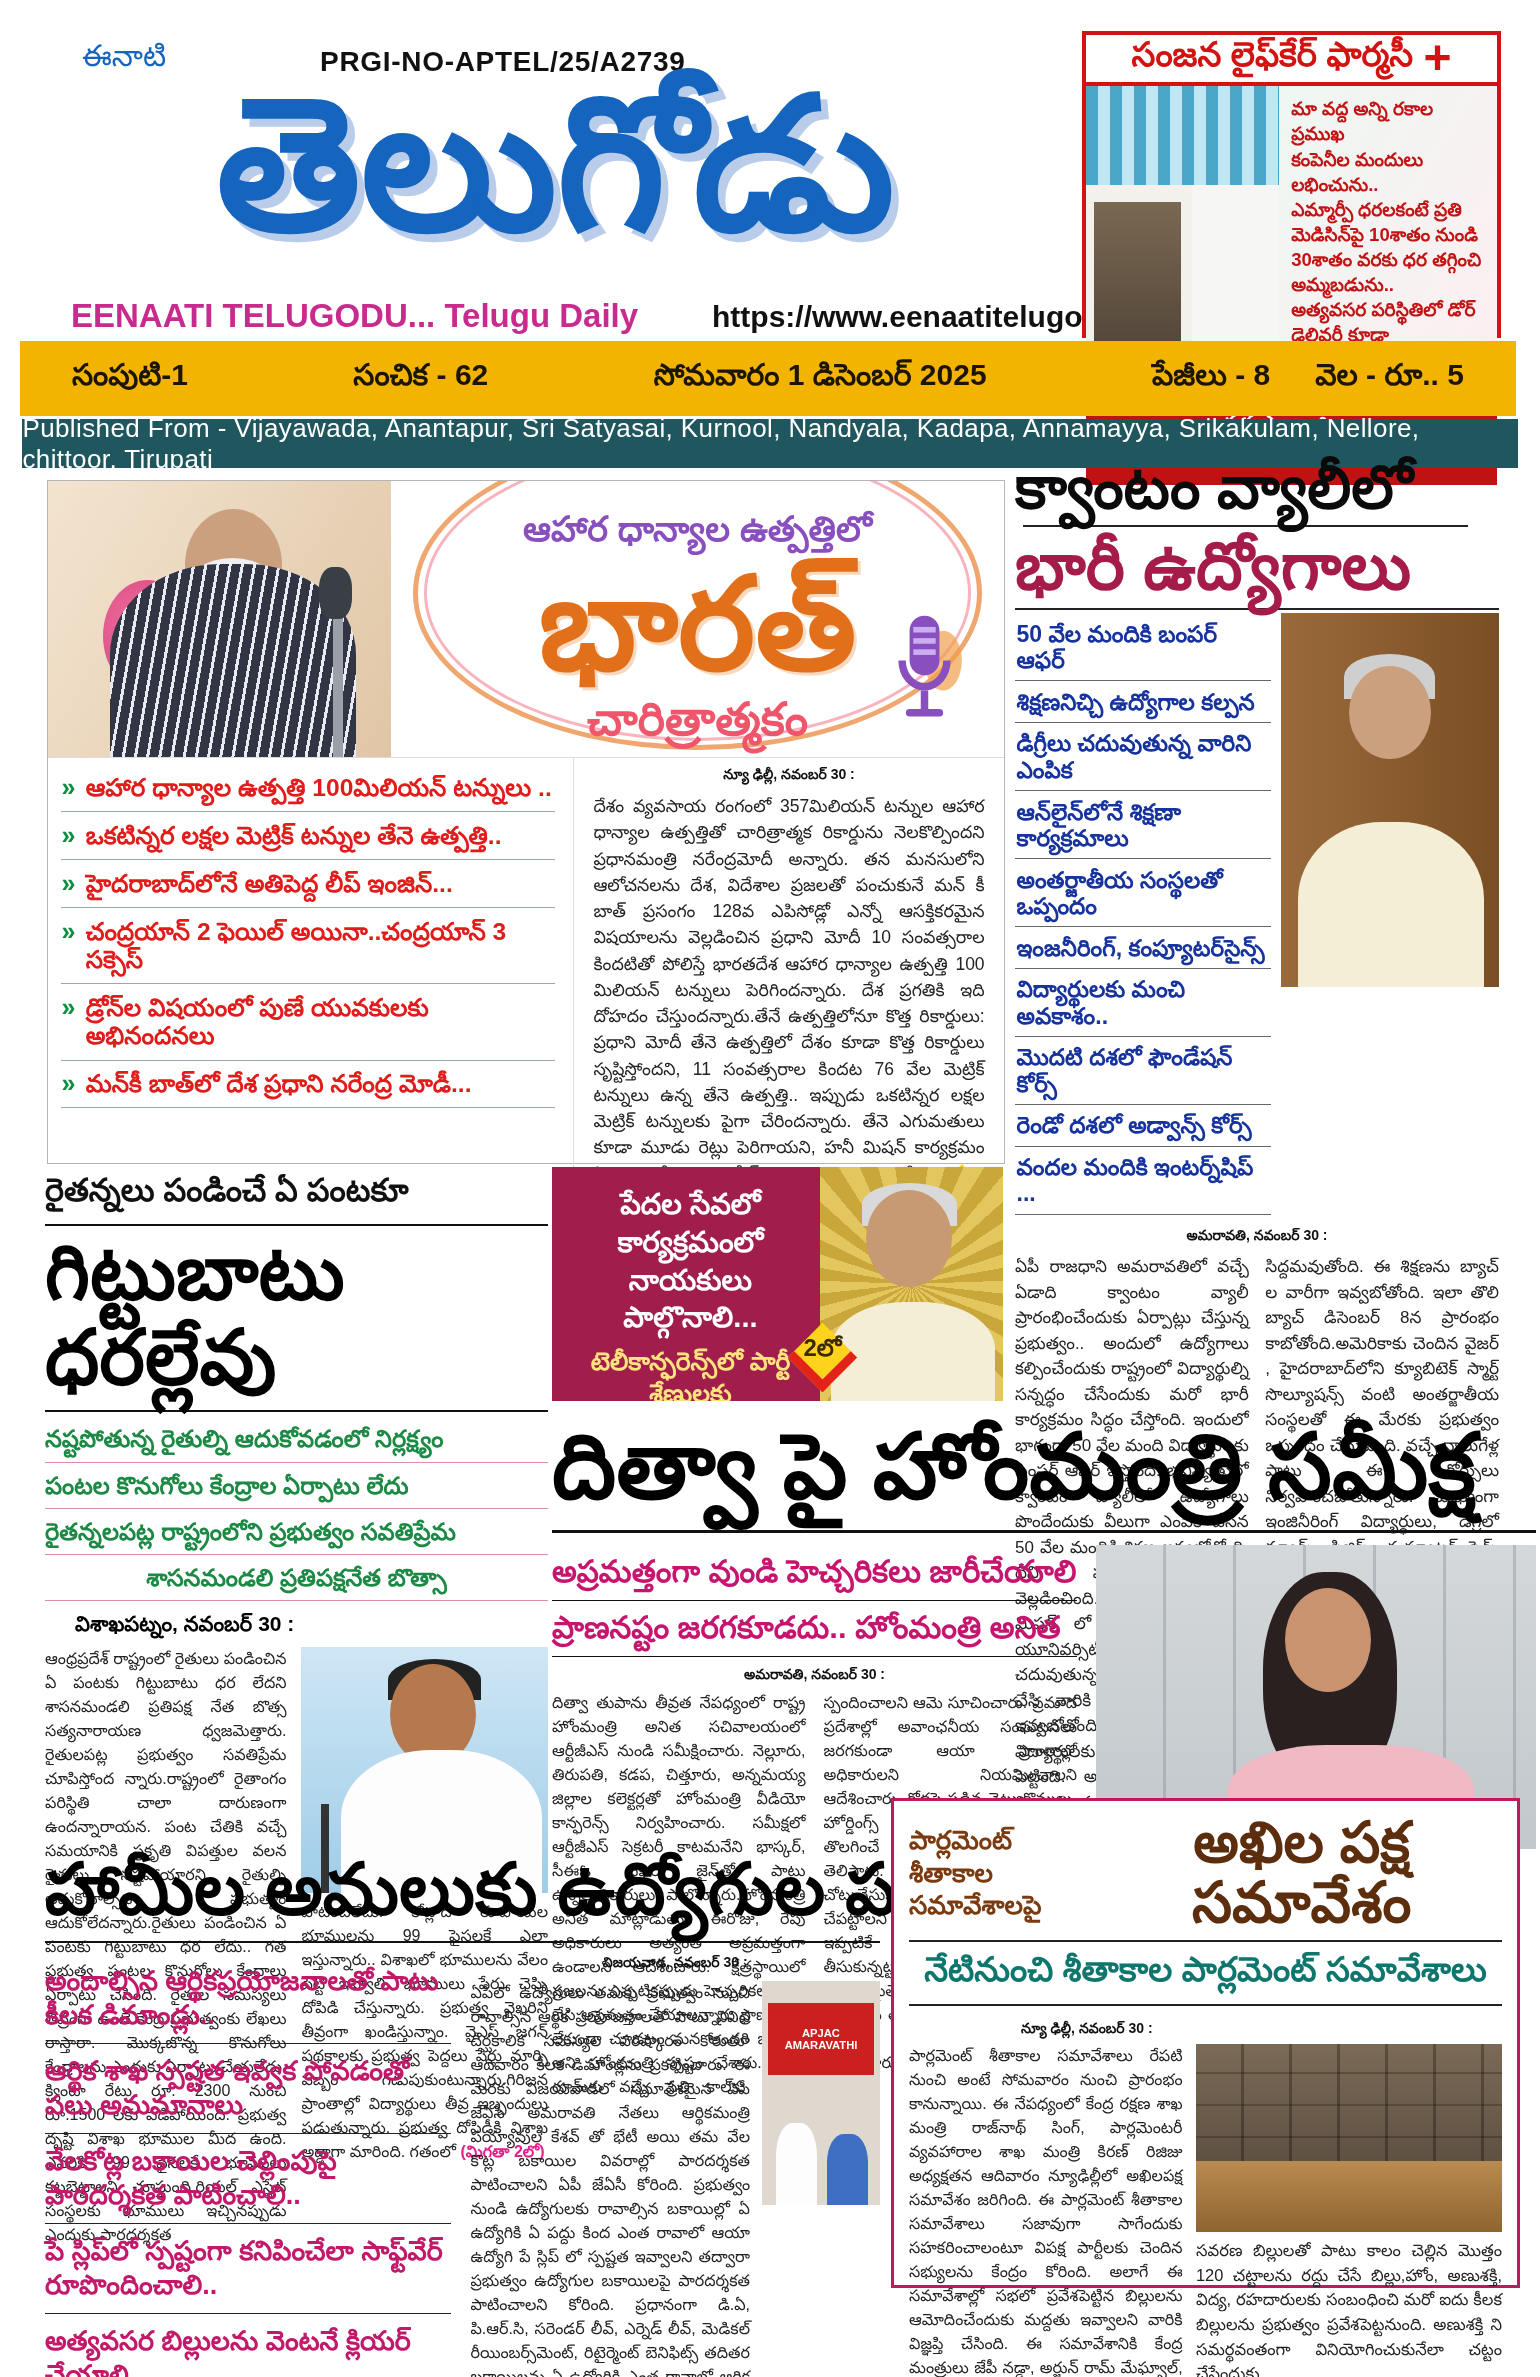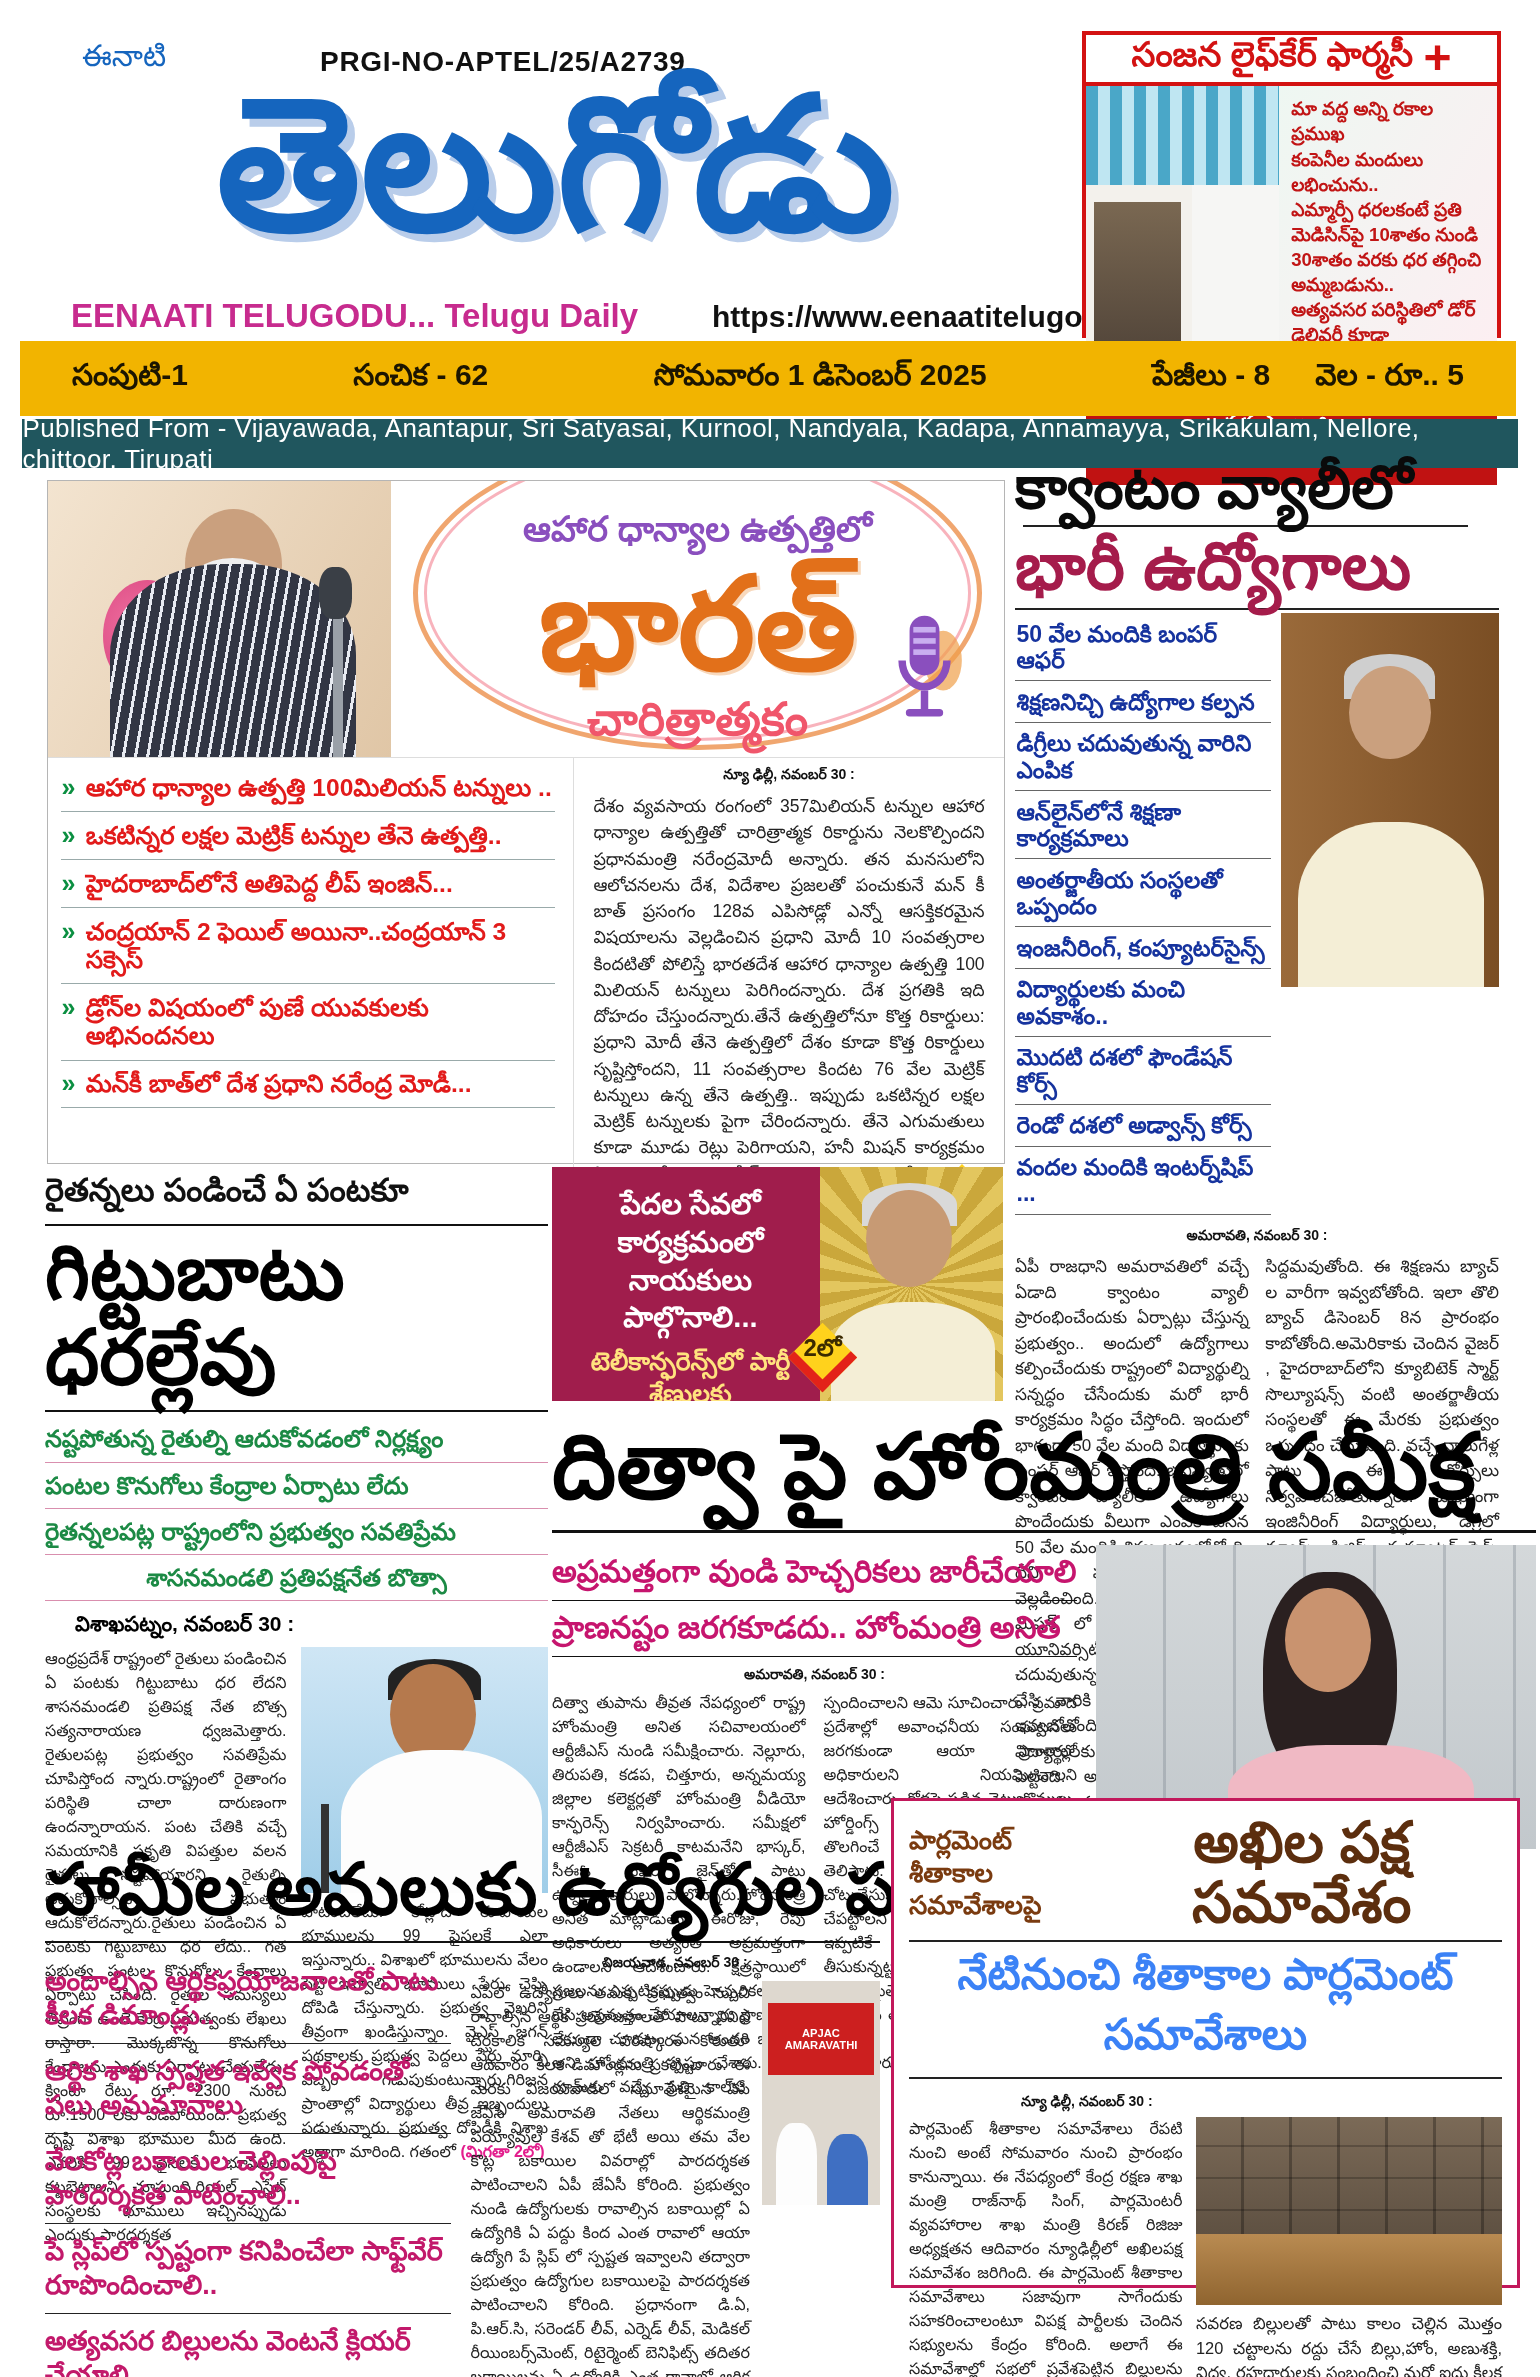--- a/index.html
+++ b/index.html
@@ -166,21 +166,21 @@
             font-weight:bold;font-size:11.2px;display:flex;align-items:center;justify-content:center;text-align:center;}
   .e-fig1{position:absolute;bottom:0;left:12%;width:41px;height:82px;border-radius:40% 40% 0 0;background:#fdfdfd;}
   .e-fig2{position:absolute;bottom:0;left:55%;width:41px;height:71px;border-radius:40% 40% 0 0;background:#3f6fc2;}
 
   
   .apbox{border:3.7px solid #C2185B;background:#fff;padding:12px 15px;display:flex;flex-direction:column;}
   .ap-head{display:flex;gap:13.4px;align-items:center;}
   .ap-label{width:179px;color:#7A3B10;font-weight:bold;font-size:26px;line-height:1.25;}
   .ap-title{flex:1;color:#5C2E0E;font-weight:bold;font-size:57px;text-align:center;line-height:1.05;}
   .ap-rule{border-bottom:2.2px solid #222;margin:7.5px 0;}
-  .ap-sub{color:#3b82f6;font-weight:bold;font-size:43px;text-align:center;}
+  .ap-sub{color:#0f766e;font-weight:bold;font-size:34px;text-align:center;}
   .ap-dateline{text-align:left;margin:6px 0 4.5px 112px;}
   .ap-row{display:flex;gap:13.4px;flex:1;}
   .ap-body{flex:1;}
   .ap-right{width:306px;display:flex;flex-direction:column;gap:6px;}
   .ap-photo{height:188px;position:relative;overflow:hidden;background:linear-gradient(#7b6a57,#4e4236);}
   .p-grid{position:absolute;inset:0;background:
       repeating-linear-gradient(90deg,transparent 0 45px,rgba(0,0,0,.28) 45px 48px),
       repeating-linear-gradient(0deg,transparent 0 30px,rgba(0,0,0,.22) 30px 32px);}
   .p-table{position:absolute;bottom:0;left:0;right:0;height:38%;background:linear-gradient(#b98b52,#8f642f);}
   .ap-caption{font-size:16.4px;}

